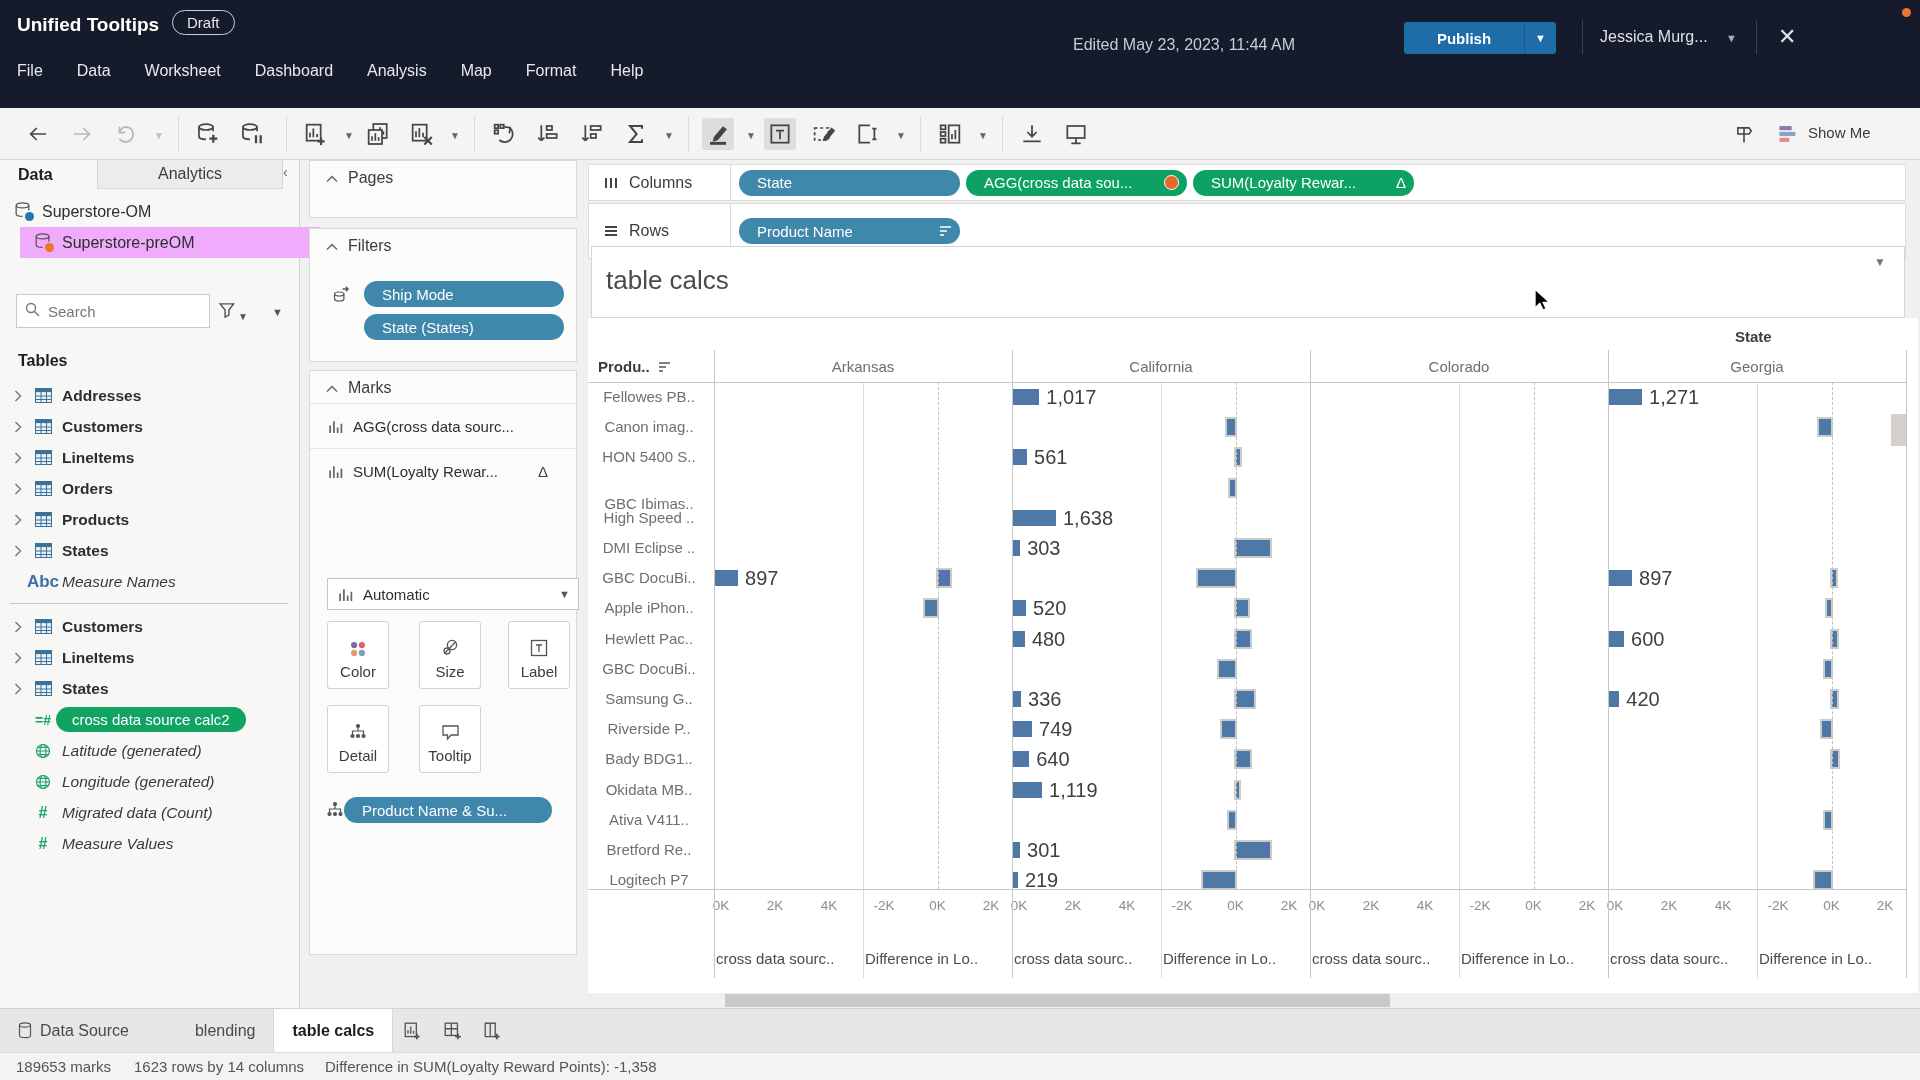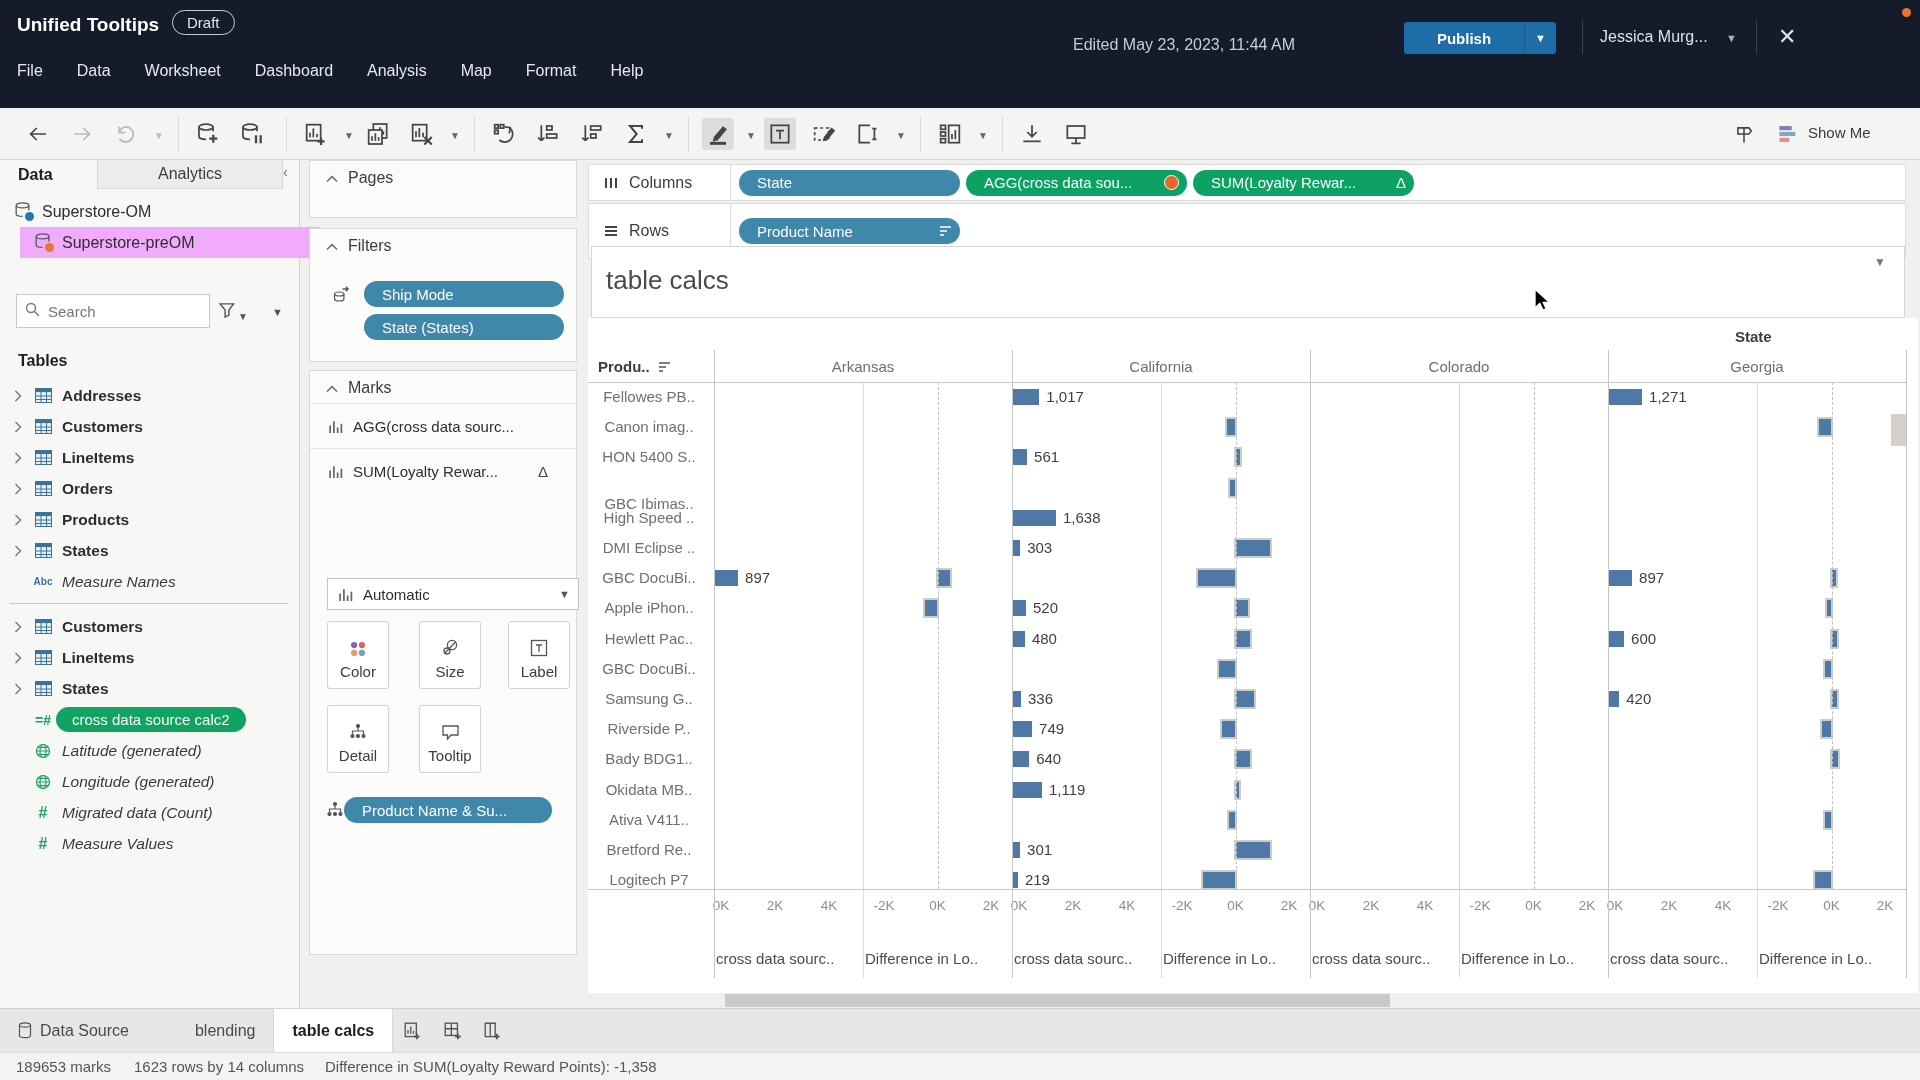--- a/index.html
+++ b/index.html
@@ -107,21 +107,21 @@
     color:#3c3c3c; display:flex; gap:8px; align-items:center; }
   #rows-clip { position:absolute; left:0; top:64px; width:1318px; height:507px; overflow:hidden; }
   .prod-label { position:absolute; left:0; width:122px; text-align:center; font-size:15px;
     color:#6f6f6f; line-height:30px; white-space:nowrap; overflow:hidden; }
   .grid-v { position:absolute; width:1px; background:#c6c6c4; }
   .grid-v.sub { background:#dbdbd9; }
   .grid-zero { position:absolute; width:0; border-left:1px dashed #c2c2c0; }
   .grid-h { position:absolute; height:1px; background:#c6c6c4; }
   .bar { position:absolute; height:16px; background:#4e79a7; }
   .bar.halo { box-shadow:0 0 0 2px #cccccb; }
-  .bar-label { position:absolute; font-size:15px; color:#3f3f3f; line-height:16px; }
+  .bar-label { position:absolute; font-size:20px; color:#3f3f3f; line-height:16px; }
   .axis-tick { position:absolute; top:580px; transform:translateX(-50%); font-size:13.5px; color:#8c8c8c; }
   .axis-caption { position:absolute; top:632px; width:147px; white-space:nowrap; overflow:hidden;
     font-size:15px; color:#4b4b4b; padding-left:2px; }
   #v-scroll-thumb { position:absolute; left:1303px; top:96px; width:15px; height:32px; background:#d5d0ca; }
   #h-scroll { left:588px; top:993px; width:1332px; height:15px; background:#efefed; }
   #h-scroll-thumb { position:absolute; left:137px; top:1px; width:665px; height:13px; background:#c9c9c7; }
 
   
   #tabs-bar { left:0; top:1008px; width:1920px; height:44px; background:#e7e7e5;
     border-top:1px solid #d2d2d0; display:flex; align-items:center; }
@@ -446,21 +446,21 @@
               <rect x="0.5" y="0.5" width="16" height="14" fill="#eaf1f6" stroke="#3a7298"></rect>
               <rect x="0.5" y="0.5" width="16" height="3.6" fill="#3a7298"></rect>
               <path d="M6 4v11M11.5 4v11M0 8h17M0 11.5h17" stroke="#3a7298" stroke-width="1"></path>
             </svg>
           </span>
           <span class="f-label">States</span>
         </div>
         <div class="field-row" style="top: 406px;">
           <span class="f-chev"></span>
           <span class="f-icon">
-            <span style="color:#3c6fa6;font-size:10px;font-weight:bold">Abc</span>
+            <span style="color:#3c6fa6;font-size:17px;font-weight:bold">Abc</span>
           </span>
           <span class="f-label it">Measure Names</span>
         </div>
         <div class="pane-divider" style="top: 443px;"></div>
         <div class="field-row" style="top: 451px;">
           <span class="f-chev">
             <svg width="8" height="12" viewBox="0 0 8 12" fill="none" stroke="#777" stroke-width="1.4">
               <path d="M1.5 1l5 5-5 5"></path>
             </svg>
           </span>

